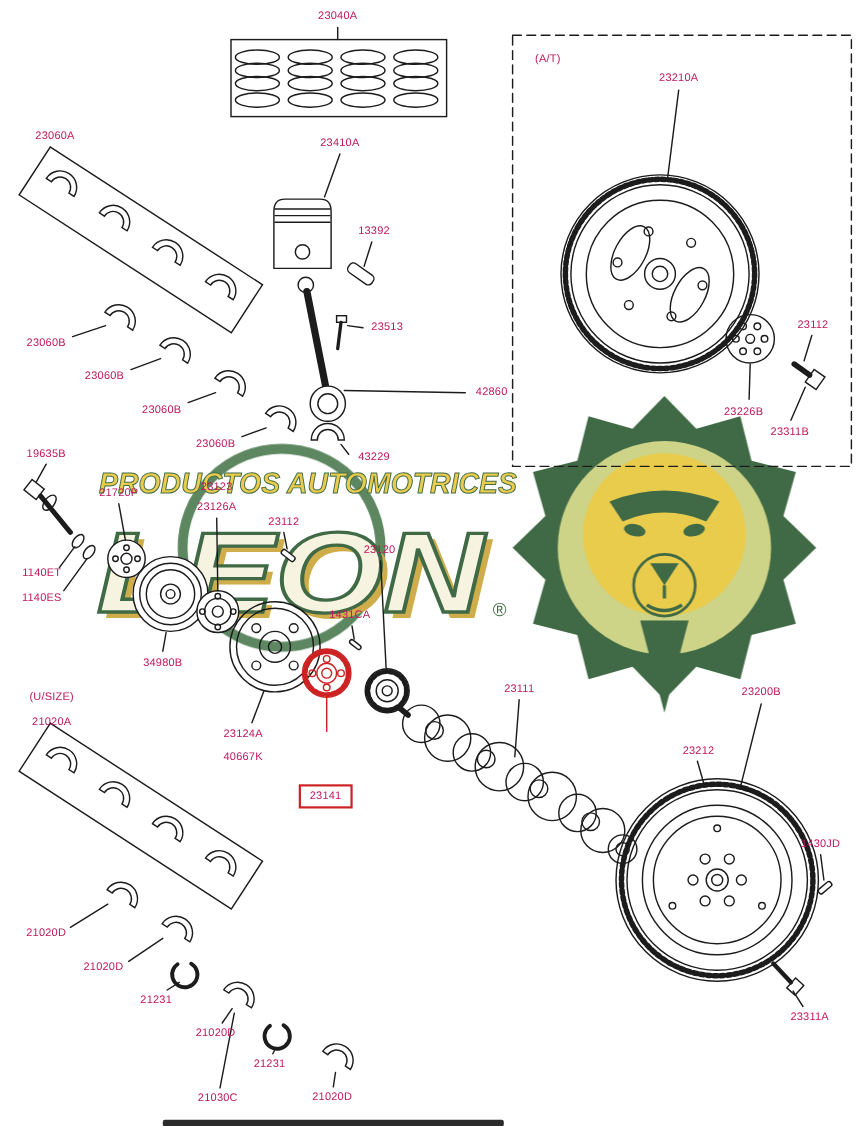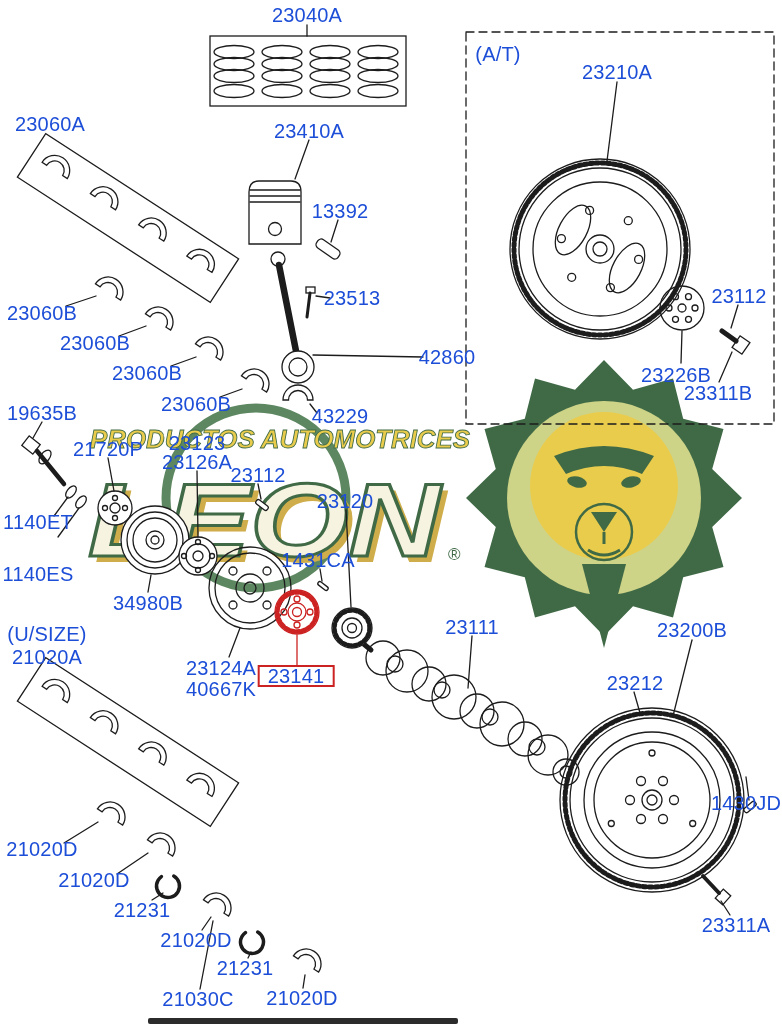--- a/index.html
+++ b/index.html
@@ -2,24 +2,24 @@
 <html><head>
 <meta charset="utf-8">
 <style>
   * { margin:0; padding:0; box-sizing:border-box; }
   html,body { width:782px; height:1024px; background:#fff; }
   body { font-family:"Liberation Sans", sans-serif; position:relative; overflow:hidden; }
   .stage { position:absolute; left:0; top:0; width:782px; height:1024px; background:#fff; }
   .layer { position:absolute; left:0; top:0; }
   .lbl {
     position:absolute; transform:translateX(-50%);
-    font-size:20px; line-height:18px; color:#1d4ed8;
+    font-size:10px; line-height:18px; color:#be185d;
     white-space:nowrap; letter-spacing:.2px;
   }
-  .lbl.boxed { border:2px solid #cc2222; padding:0 8px; }
+  .lbl.boxed { border:2px solid #cc2222; padding:0 8px;margin-top:48px; }
   svg text { font-family:"Liberation Sans", sans-serif; }
 </style>
 </head>
 <body>
 
 <div class="stage">
 
   <svg class="layer" width="782" height="1024" viewBox="0 0 782 1024">
     <g opacity="0.92">
       <circle cx="256" cy="498" r="90" fill="none" stroke="#4f7d53" stroke-width="9"></circle>
@@ -305,32 +305,32 @@
   <div class="lbl" style="left:718px;top:384px">23311B</div>
   <div class="lbl" style="left:196px;top:395px">23060B</div>
   <div class="lbl" style="left:42px;top:404px">19635B</div>
   <div class="lbl" style="left:340px;top:407px">43229</div>
   <div class="lbl" style="left:108px;top:440px">21720P</div>
   <div class="lbl" style="left:197px;top:434px">23123</div>
   <div class="lbl" style="left:197px;top:453px">23126A</div>
   <div class="lbl" style="left:258px;top:466px">23112</div>
   <div class="lbl" style="left:345px;top:492px">23120</div>
   <div class="lbl" style="left:38px;top:513px">1140ET</div>
-  <div class="lbl" style="left:38px;top:565px">1140ES</div>
+  <div class="lbl" style="left:38px;top:535px">1140ES</div>
   <div class="lbl" style="left:318px;top:551px">1431CA</div>
   <div class="lbl" style="left:148px;top:594px">34980B</div>
   <div class="lbl" style="left:472px;top:618px">23111</div>
   <div class="lbl" style="left:692px;top:621px">23200B</div>
   <div class="lbl" style="left:47px;top:625px">(U/SIZE)</div>
   <div class="lbl" style="left:47px;top:648px">21020A</div>
   <div class="lbl" style="left:221px;top:659px">23124A</div>
   <div class="lbl" style="left:635px;top:674px">23212</div>
   <div class="lbl" style="left:221px;top:680px">40667K</div>
   <div class="lbl boxed" style="left:296px;top:665px">23141</div>
-  <div class="lbl" style="left:746px;top:794px">1430JD</div>
+  <div class="lbl" style="left:746px;top:759px">1430JD</div>
   <div class="lbl" style="left:42px;top:840px">21020D</div>
   <div class="lbl" style="left:94px;top:871px">21020D</div>
   <div class="lbl" style="left:142px;top:901px">21231</div>
   <div class="lbl" style="left:196px;top:931px">21020D</div>
   <div class="lbl" style="left:736px;top:916px">23311A</div>
   <div class="lbl" style="left:245px;top:959px">21231</div>
   <div class="lbl" style="left:198px;top:990px">21030C</div>
   <div class="lbl" style="left:302px;top:989px">21020D</div>
 
 </div>

